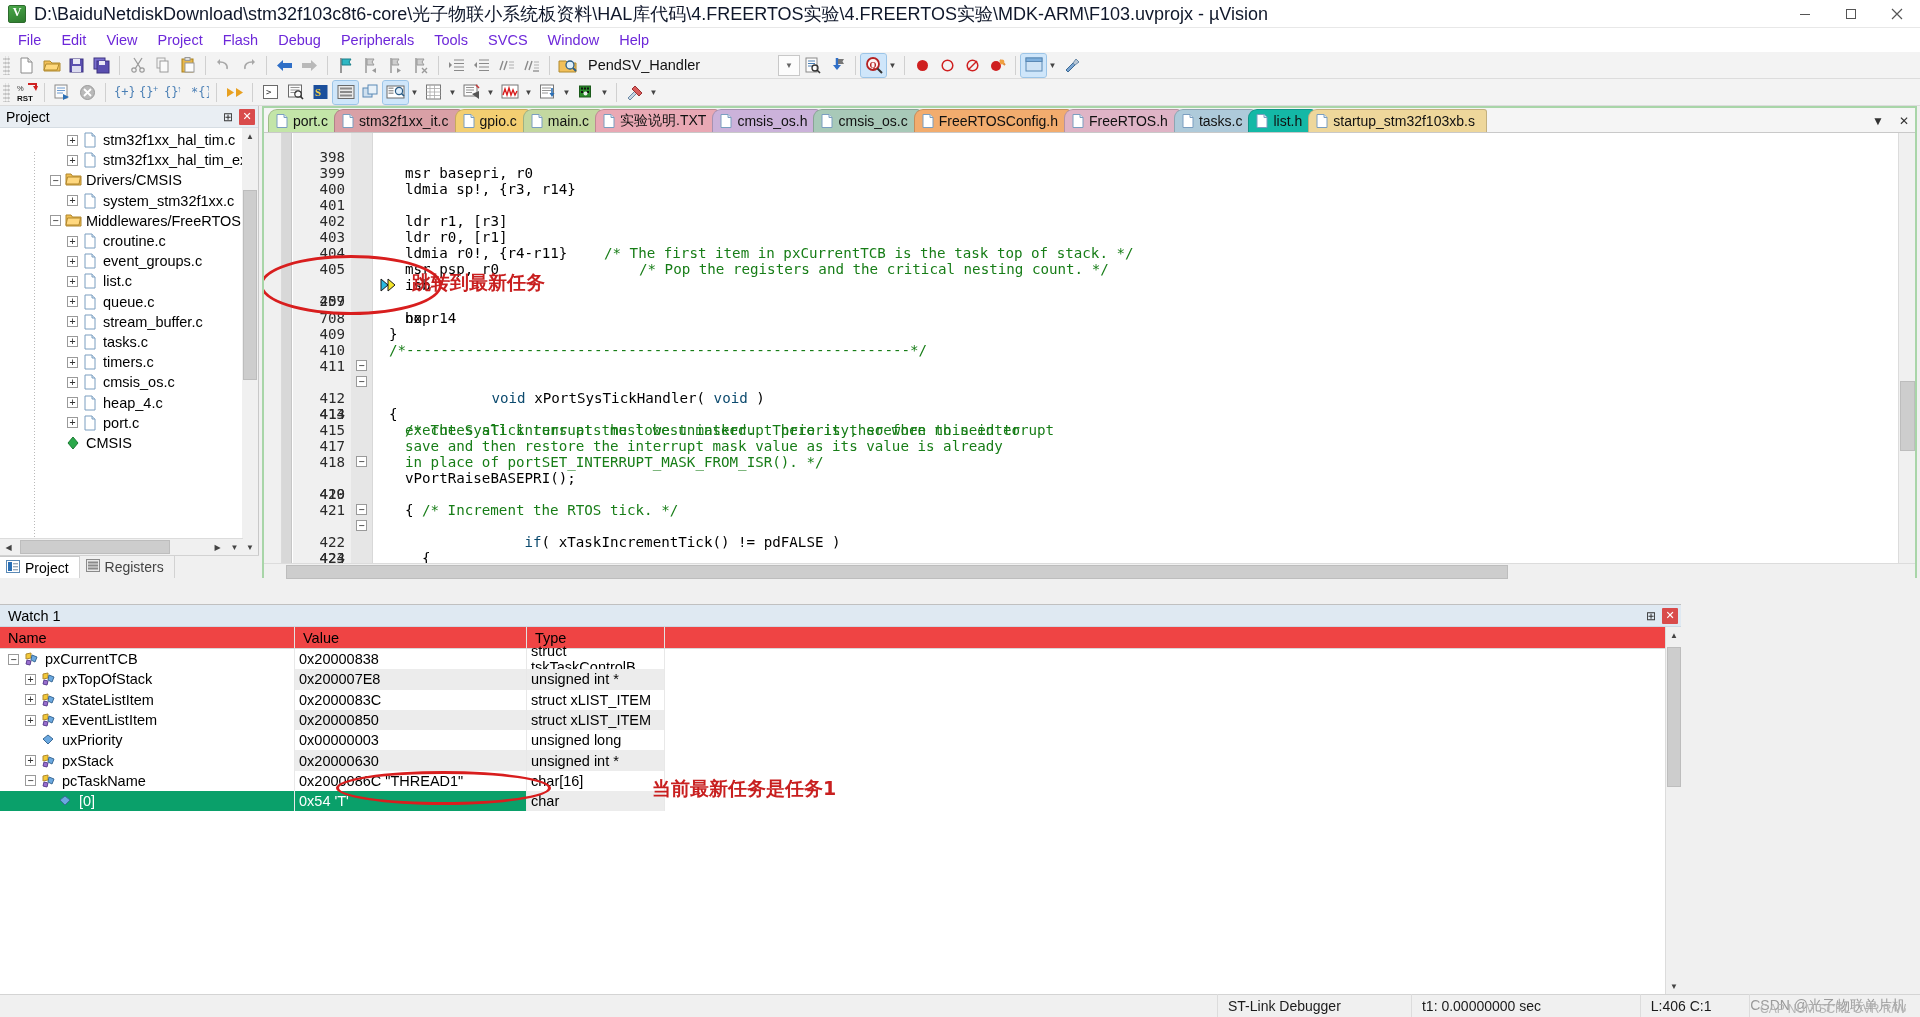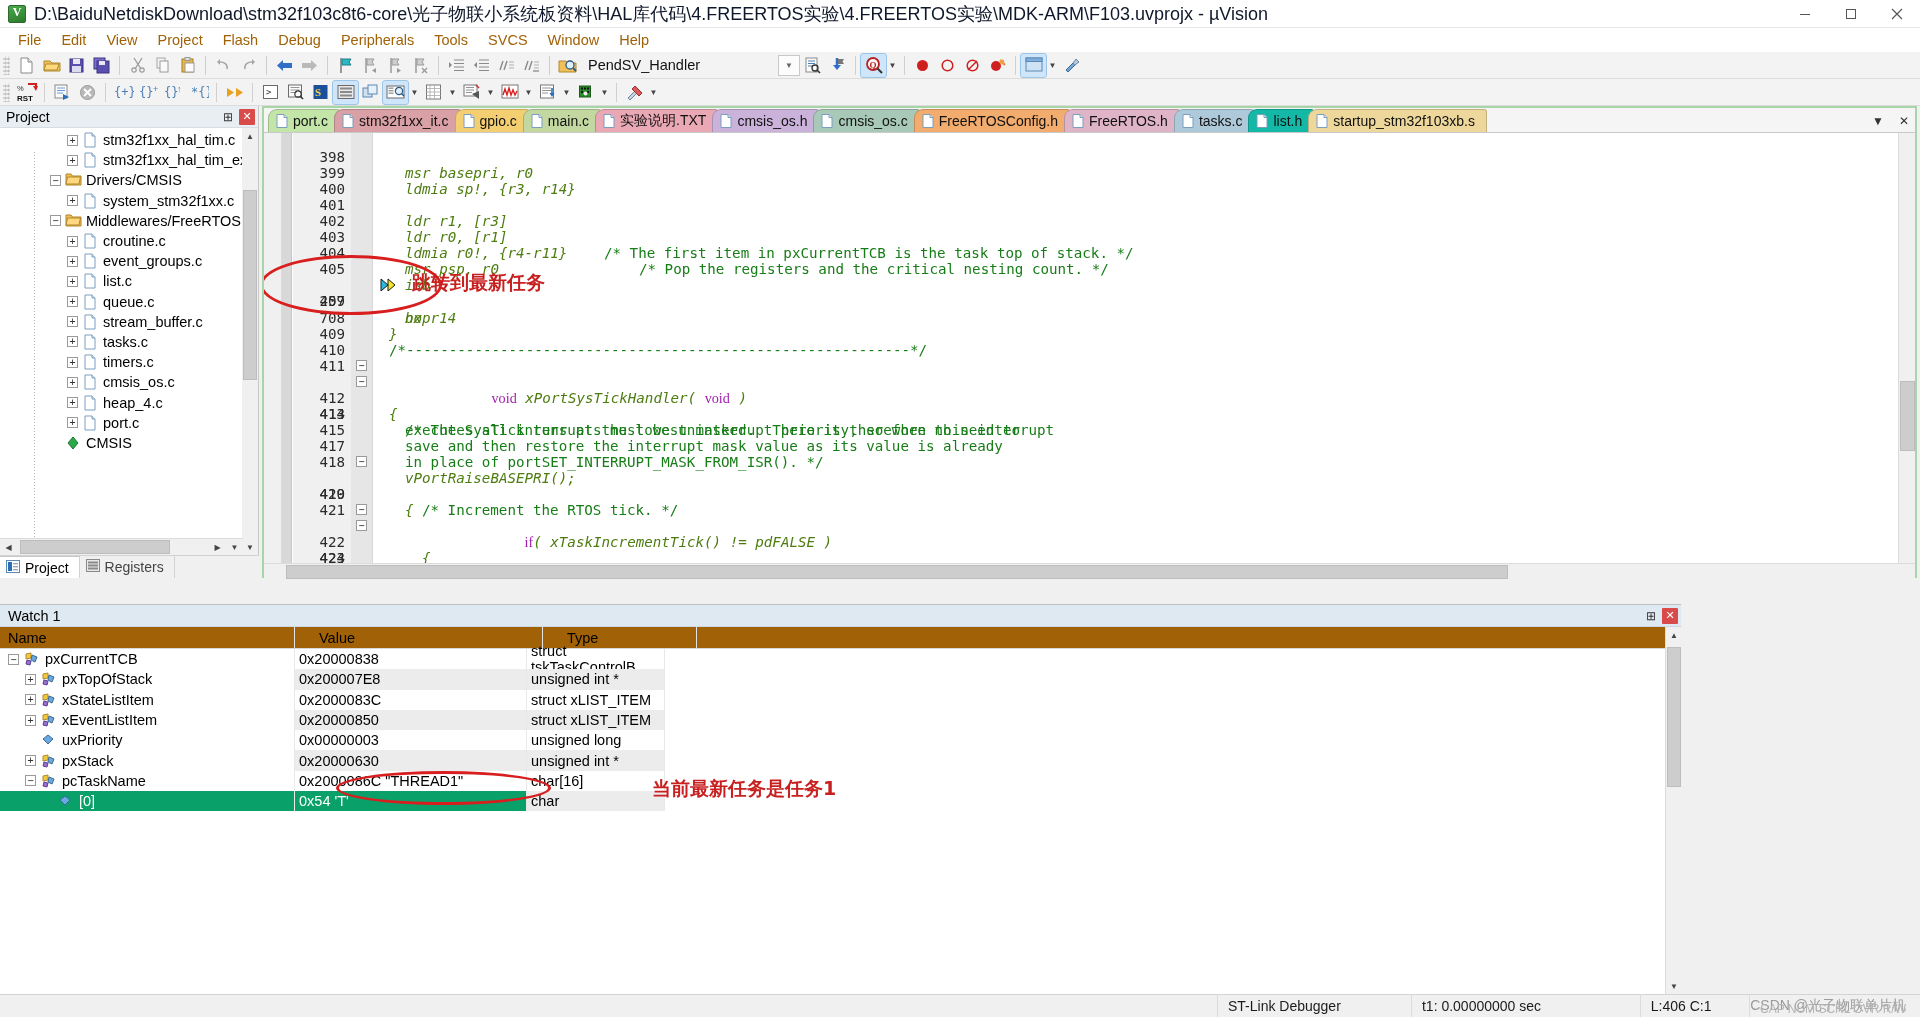--- a/index.html
+++ b/index.html
@@ -36,21 +36,21 @@
     color:#555; font-size:15px; line-height:1;
   }
   .win-btn svg { display:block; }
 
   
   .menubar {
     position:absolute; left:0; top:28px; width:1920px; height:24px;
     background:#ffffff; display:flex; align-items:center; padding-left:8px;
   }
   .menu-item {
-    padding:2px 10px; font-size:14.5px; color:#a16207; white-space:nowrap;
+    padding:2px 10px; font-size:14.5px; color:#6d28d9; white-space:nowrap;
   }
 
   
   .toolbar {
     position:absolute; left:0; width:1920px; height:27px;
     background:#f3f3f3; border-bottom:1px solid #dcdcdc;
     display:flex; align-items:center;
   }
   .toolbar.tb1 { top:52px; }
   .toolbar.tb2 { top:79px; }
@@ -189,23 +189,23 @@
     border-right:1px solid #d8d8d8;
   }
   .code-lines { position:absolute; left:0; top:0; right:0; height:430px; }
   .cline { position:relative; height:16.05px; font-family:"DejaVu Sans Mono", monospace;
            font-size:14.2px; line-height:16.05px; white-space:pre; }
   .cline .num {
     position:absolute; left:29px; width:52px; text-align:right; color:#2a2a2a;
     font-family:"DejaVu Sans Mono", monospace; font-size:14.2px;
   }
   .cline .txt { position:absolute; left:113px; }
-  .kw { color:#a21caf;font-family:Liberation Serif, serif; }
+  .kw { color:#0c4a6e; }
   .cm { color:#177d17; }
-  .pl { color:#4d7c0f;font-style:italic; }
+  .pl { color:#000000; }
   .foldbox {
     position:absolute; left:92px; top:2px; width:11px; height:11px;
     border:1px solid #9a9a9a; background:#fff; color:#333; font-size:10px;
     line-height:9px; text-align:center; font-family:"DejaVu Sans Mono", monospace;
   }
   .code-vscroll {
     position:absolute; right:0; top:0; width:17px; height:430px; background:#f0f0f0;
     border-left:1px solid #dcdcdc;
   }
   .code-vthumb { position:absolute; left:1px; top:248px; width:15px; height:70px;
@@ -227,21 +227,21 @@
     position:absolute; left:0; top:604px; width:1681px; height:390px;
     background:#fff; border-top:1px solid #c0c0c0;
   }
   .watch-caption {
     height:22px; background:#dfe9f2; display:flex; align-items:center;
     padding-left:8px; font-size:14.5px; color:#000;
     border-bottom:1px solid #cdd8e3;
   }
   .watch-caption .wc-title { flex:1; }
   .wtable { position:absolute; left:0; top:22px; right:0; bottom:0; }
-  .wheader { height:22px; display:flex; background:#a16207; border-bottom:1px solid #d8d8d8;gap:16px; }
+  .wheader { height:22px; display:flex; background:#ef4444; border-bottom:1px solid #d8d8d8; }
   .wh-cell { font-size:14.5px; color:#000; padding-left:8px; display:flex; align-items:center;
              border-right:1px solid #e2e2e2; }
   .wrow { height:20.3px; display:flex; align-items:center; font-size:14.5px; }
   .wc-name { width:295px; display:flex; align-items:center; white-space:nowrap;
              border-right:1px solid #e8e8e8; height:100%; }
   .wc-val  { width:232px; padding-left:4px; border-right:1px solid #e8e8e8; height:100%;
              display:flex; align-items:center; background:#fff; }
   .wc-type { width:138px; padding-left:4px; border-right:1px solid #e8e8e8; height:100%;
              display:flex; align-items:center; }
   .wrow.alt .wc-val, .wrow.alt .wc-type { background:#ececec; }

